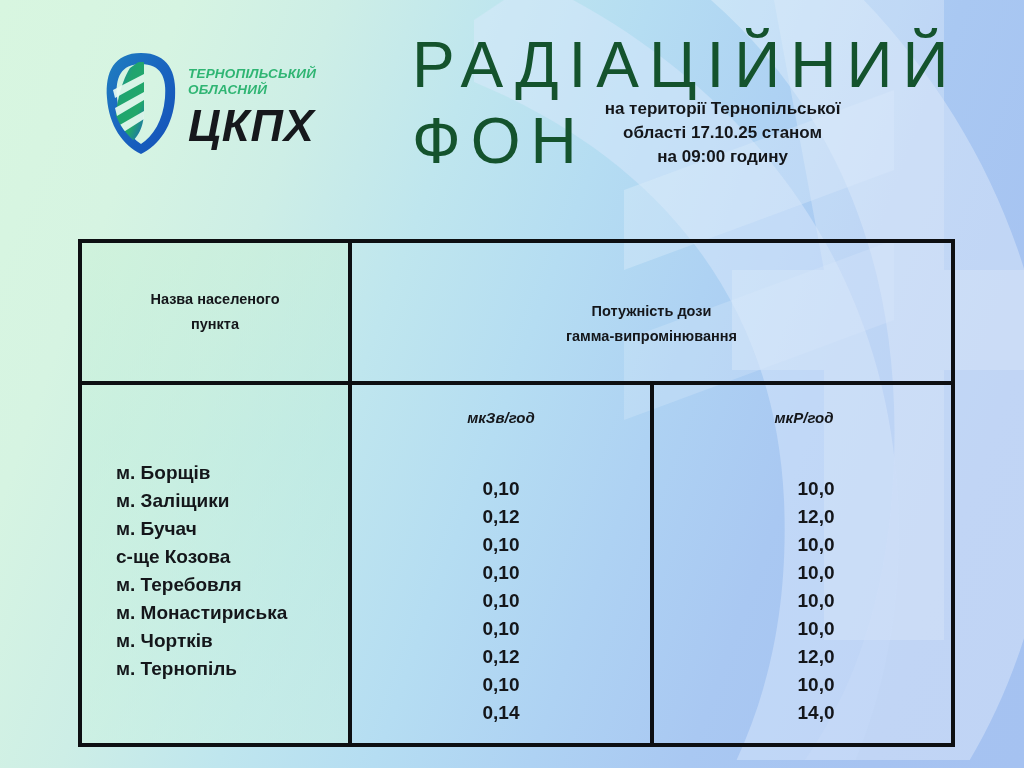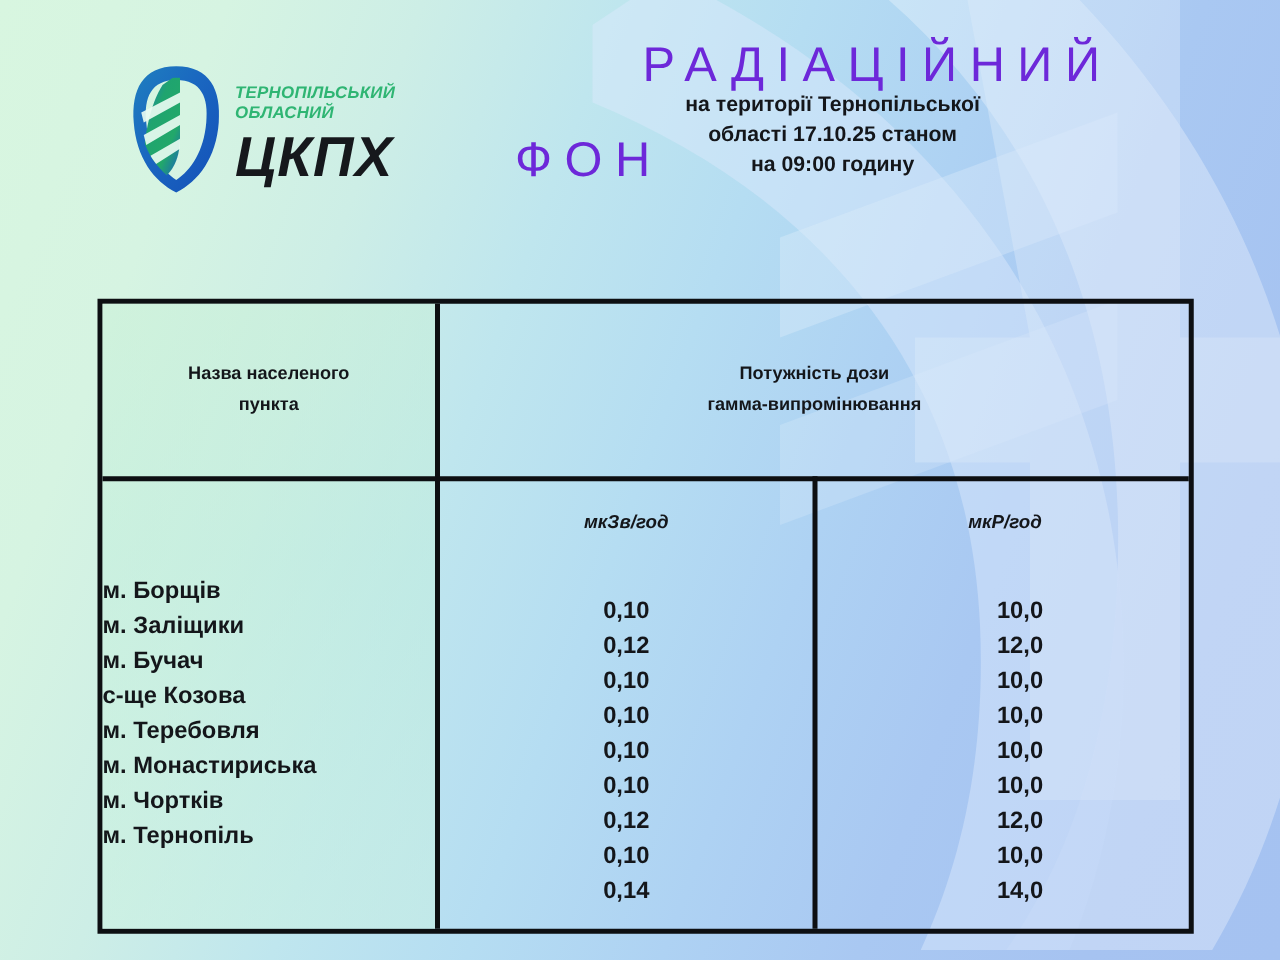--- a/index.html
+++ b/index.html
@@ -41,22 +41,22 @@
   #logo-abbr {
     font-size:45px; font-weight:bold; color:#16181c;
     line-height:1.0; letter-spacing:1px; margin-top:4px;
   }
 
   
   #headline {
     position:absolute; left:412px; top:34px; width:580px;
   }
   .headline-word {
-    font-size:39px; font-weight:400; color:#6d28d9;
-    letter-spacing:10px; line-height:.98; white-space:nowrap;text-align:center;
+    font-size:64px; font-weight:400; color:#14532d;
+    letter-spacing:10px; line-height:.98; white-space:nowrap;
   }
   #headline-row2 { display:flex; align-items:flex-end; gap:18px; }
   #subtitle {
     font-size:17px; font-weight:bold; color:#14161a;
     line-height:1.42; padding-bottom:4px; white-space:nowrap;text-align:center;
   }
 
   
   #radiation-table {
     position:absolute; left:78px; top:239px;
@@ -78,21 +78,21 @@
   }
   .cell-unit {
     position:absolute; text-align:center;
     font-size:15px; font-weight:bold; font-style:italic; color:#14161a;
   }
 
   .col-names { position:absolute; left:0; top:160px; width:266px; }
   .col-a     { position:absolute; left:270px; top:160px; width:298px; }
   .col-b     { position:absolute; left:572px; top:160px; width:300px; }
 
-  .names-list { list-style:none; }
+  .names-list { list-style:none; padding-left:34px; }
   .names-list li {
     font-size:19px; font-weight:bold; color:#14161a;
     line-height:28px; white-space:nowrap;
   }
   .vals-list { list-style:none; text-align:center;margin-top:16px; }
   .vals-list li {
     font-size:19px; font-weight:bold; color:#14161a;
     line-height:28px;
   }
   .tint-green { position:absolute; left:0; top:0; bottom:0; width:266px;
@@ -176,21 +176,21 @@
     <div class="vline" style="left:266px; top:0; bottom:0;"></div>
     <div class="vline" style="left:568px; top:138px; bottom:0;"></div>
   </div>
 
   <div class="cell-head" style="left:0; top:0; width:266px; height:138px;">
     <div>
       <div>Назва населеного</div>
       <div>пункта</div>
     </div>
   </div>
-  <div class="cell-head" style="left:270px; top:0; right:0; height:138px;">
+  <div class="cell-head" style="left:270px; top:12px; right:0; height:138px;">
     <div>
       <div>Потужність дози</div>
       <div>гамма-випромінювання</div>
     </div>
   </div>
 
   <div class="cell-unit" style="left:270px; top:166px; width:298px;">мкЗв/год</div>
   <div class="cell-unit" style="left:572px; top:166px; width:300px;">мкР/год</div>
 
   <div class="col-names" style="top:216px;">

